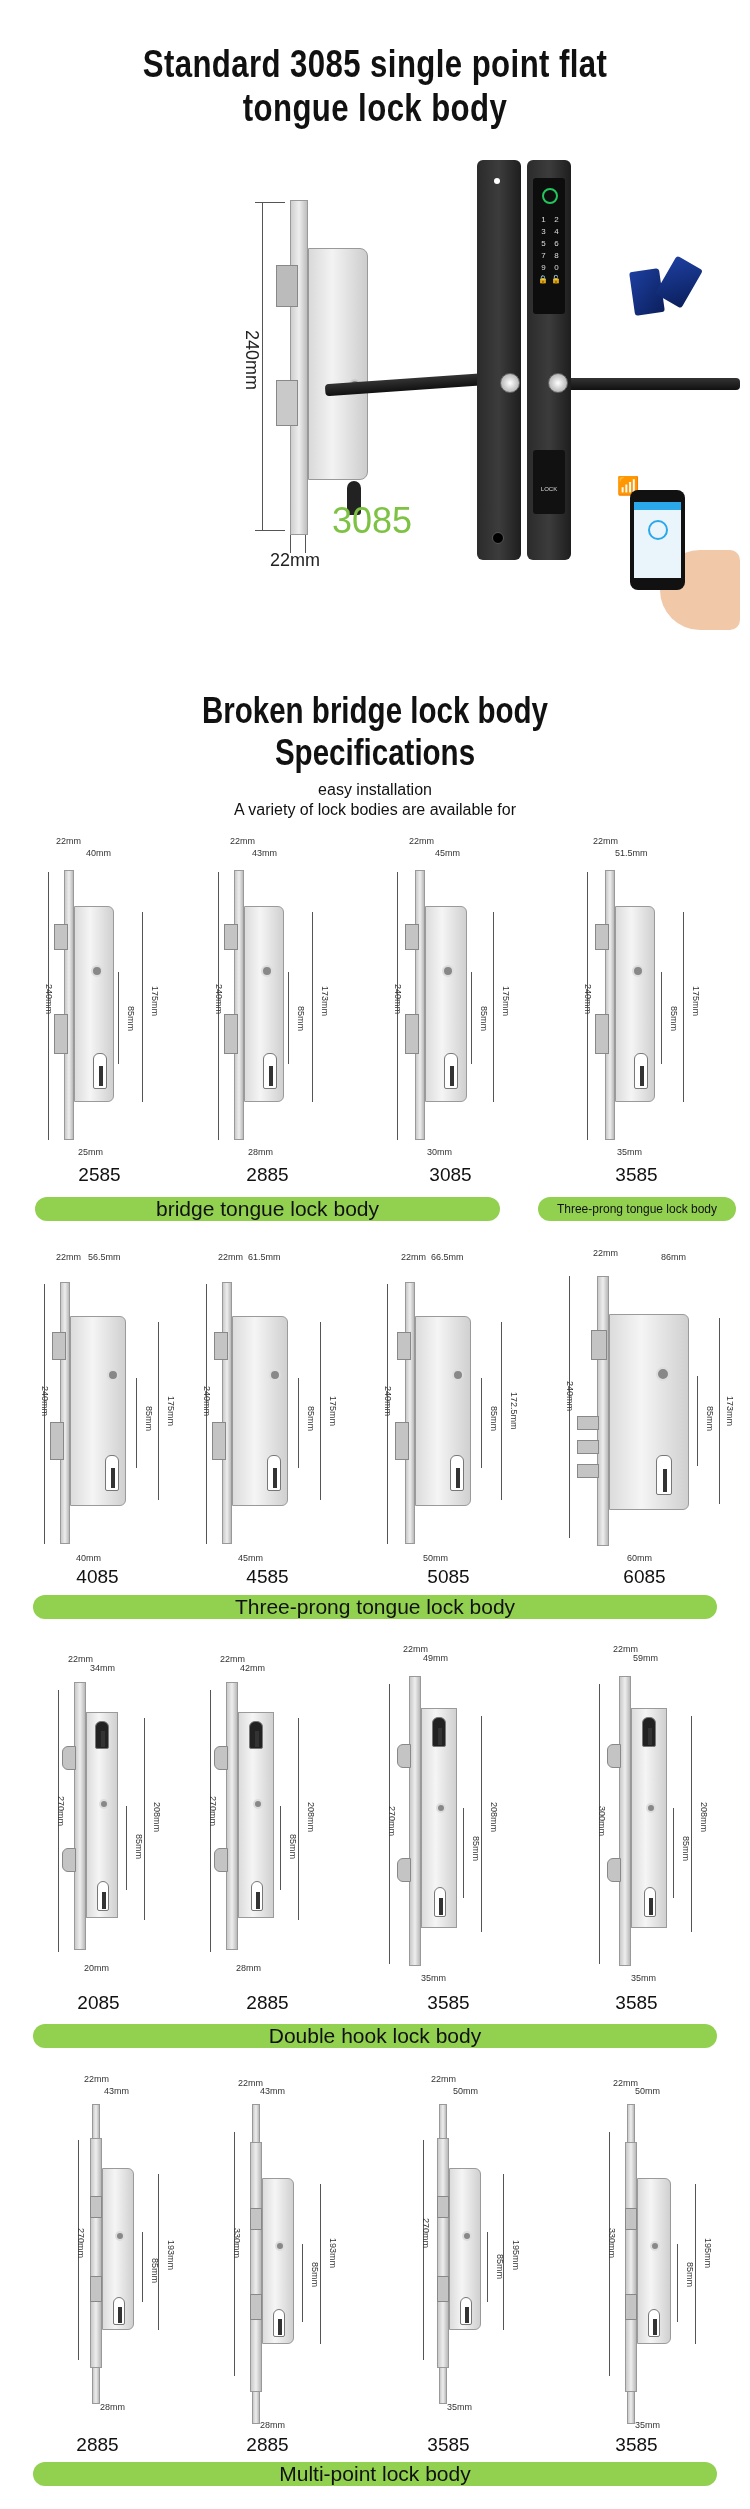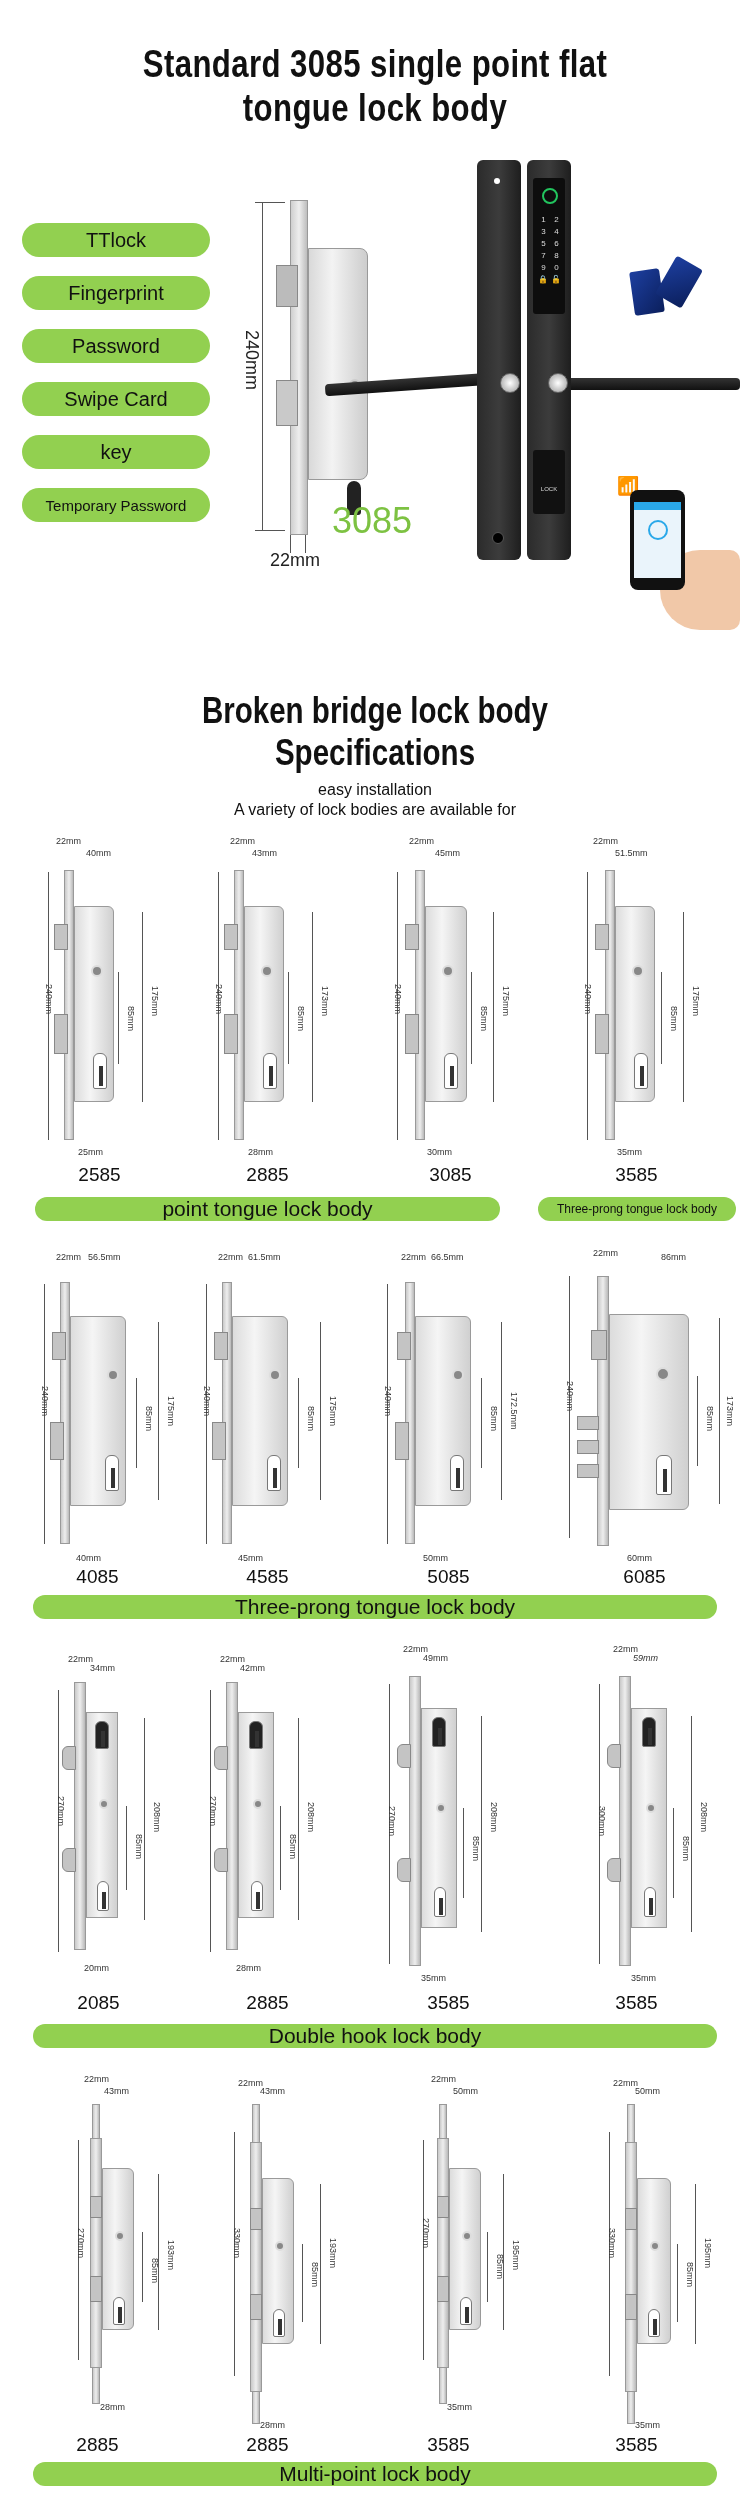--- a/index.html
+++ b/index.html
@@ -82,28 +82,20 @@
 <body>
 
 <div class="page">
 
   <section class="sec1">
     <div class="title1">
       <div>Standard 3085 single point flat</div>
       <div>tongue lock body</div>
     </div>
 
-    <div class="features">
-      <div class="feature-pill">TTlock</div>
-      <div class="feature-pill">Fingerprint</div>
-      <div class="feature-pill">Password</div>
-      <div class="feature-pill">Swipe Card</div>
-      <div class="feature-pill">key</div>
-      <div class="feature-pill small">Temporary Password</div>
-    </div>
 
     <div class="dim-v" style="left:262px; top:202px; height:328px;"></div>
     <div class="dim-h" style="left:255px; top:202px; width:30px;"></div>
     <div class="dim-h" style="left:255px; top:530px; width:30px;"></div>
     <div class="dim-text rot" style="left:262px; top:330px;">240mm</div>
 
     <div class="lockbody-main">
       <div class="faceplate"></div>
       <div class="case">
         <div class="sq-hole"></div>
@@ -247,21 +239,21 @@
         <div class="d-bolt" style="left:30px; top:180px; width:14px; height:40px;"></div>
         <div class="d-line-v" style="left:22px; top:38px; height:268px;"></div>
         <div class="d-dim d-rot" style="left:28px; top:150px;">240mm</div>
         <div class="d-line-v" style="left:118px; top:78px; height:190px;"></div>
         <div class="d-dim d-rot" style="left:136px; top:152px;">175mm</div>
         <div class="d-line-v" style="left:96px; top:138px; height:92px;"></div>
         <div class="d-dim d-rot" style="left:114px; top:172px;">85mm</div>
         <div class="d-dim" style="left:52px; top:313px;">35mm</div>
         <div class="model-label" style="left:-16px; top:330px;">3585</div>
       </div>
-      <div class="cat-bar" style="left:35px; top:363px; width:465px;">point tongue lock body</div>
+      <div class="cat-bar" style="left:35px; top:363px; width:465px;">bridge tongue lock body</div>
       <div class="cat-bar small" style="left:538px; top:363px; width:198px;">Three-prong tongue lock body</div>
     </div>
 
     <div class="row" style="height:390px;">
       <div class="cell" style="left:12px;">
         <div class="d-dim" style="left:44px; top:6px;">22mm</div>
         <div class="d-dim" style="left:76px; top:6px;">56.5mm</div>
         <div class="d-face" style="left:48px; top:36px; width:10px; height:262px;"></div>
         <div class="d-case" style="left:58px; top:70px; width:56px; height:190px;">
           <div class="d-hole" style="left:36px; top:52px; width:12px; height:12px;"></div>
@@ -396,21 +388,21 @@
         <div class="d-dim d-rot" style="left:22px; top:170px;">270mm</div>
         <div class="d-line-v" style="left:106px; top:80px; height:216px;"></div>
         <div class="d-dim d-rot" style="left:124px; top:166px;">208mm</div>
         <div class="d-line-v" style="left:88px; top:172px; height:90px;"></div>
         <div class="d-dim d-rot" style="left:106px; top:200px;">85mm</div>
         <div class="d-dim" style="left:46px; top:337px;">35mm</div>
         <div class="model-label" style="left:-14px; top:356px;">3585</div>
       </div>
       <div class="cell" style="left:565px;">
         <div class="d-dim" style="left:48px; top:8px;">22mm</div>
-        <div class="d-dim" style="left:68px; top:17px;font-style:italic;">59mm</div>
+        <div class="d-dim" style="left:68px; top:17px;">59mm</div>
         <div class="d-face" style="left:54px; top:40px; width:12px; height:290px;"></div>
         <div class="d-case" style="left:66px; top:72px; width:36px; height:220px; border-radius:0;">
           <div class="d-cyl" style="left:10px; top:8px; width:14px; height:30px; background:#222;"></div>
           <div class="d-hole" style="left:14px; top:94px; width:10px; height:10px;"></div>
           <div class="d-cyl" style="left:12px; top:178px; width:12px; height:30px;"></div>
         </div>
         <div class="d-bolt" style="left:42px; top:108px; width:14px; height:24px; border-radius:6px 0 0 6px;"></div>
         <div class="d-bolt" style="left:42px; top:222px; width:14px; height:24px; border-radius:6px 0 0 6px;"></div>
         <div class="d-line-v" style="left:34px; top:48px; height:280px;"></div>
         <div class="d-dim d-rot" style="left:42px; top:170px;">300mm</div>

